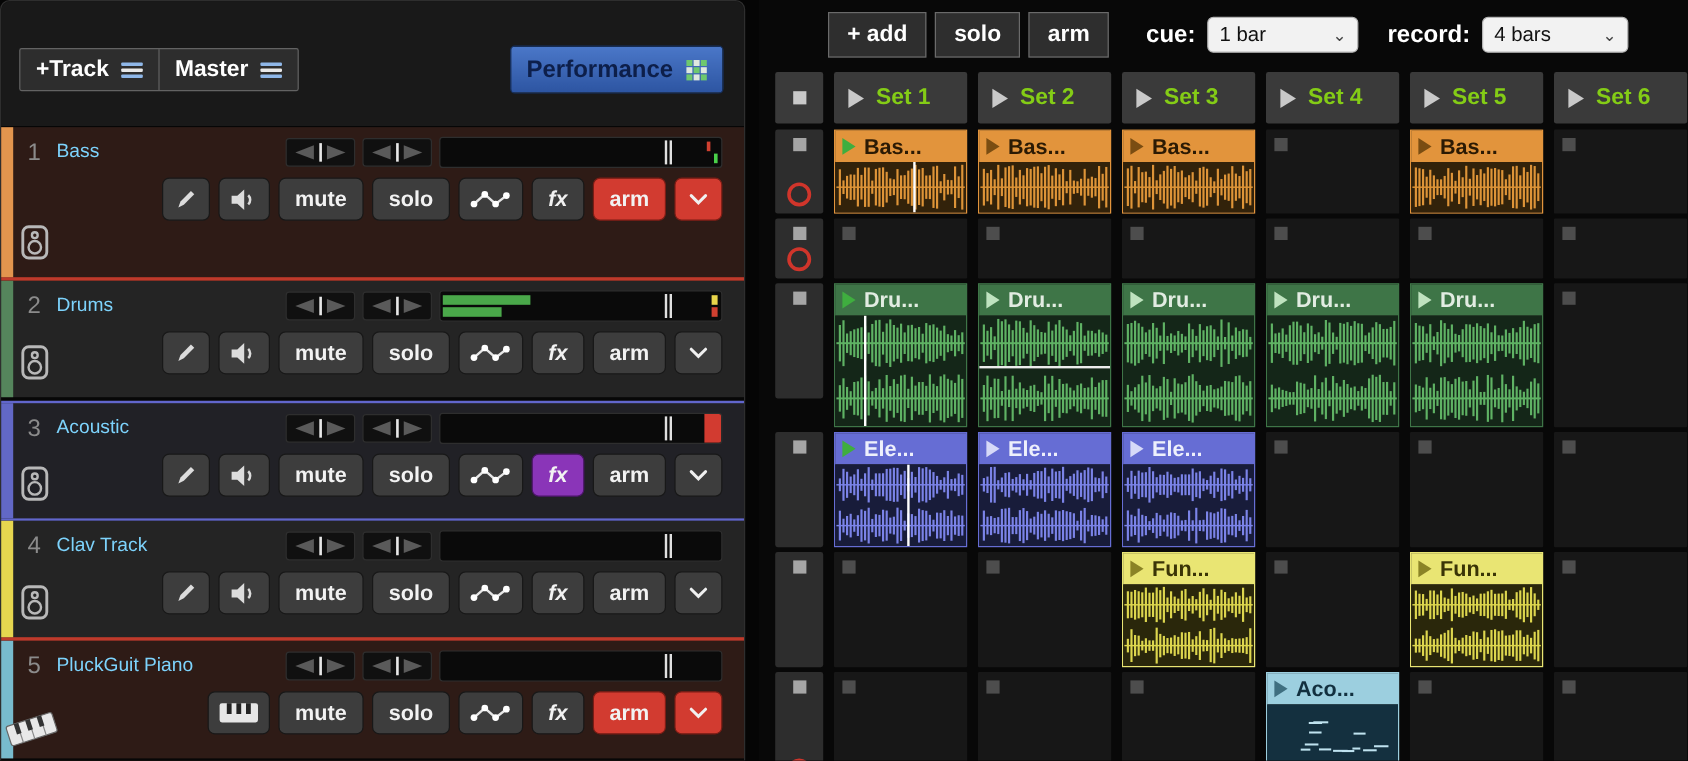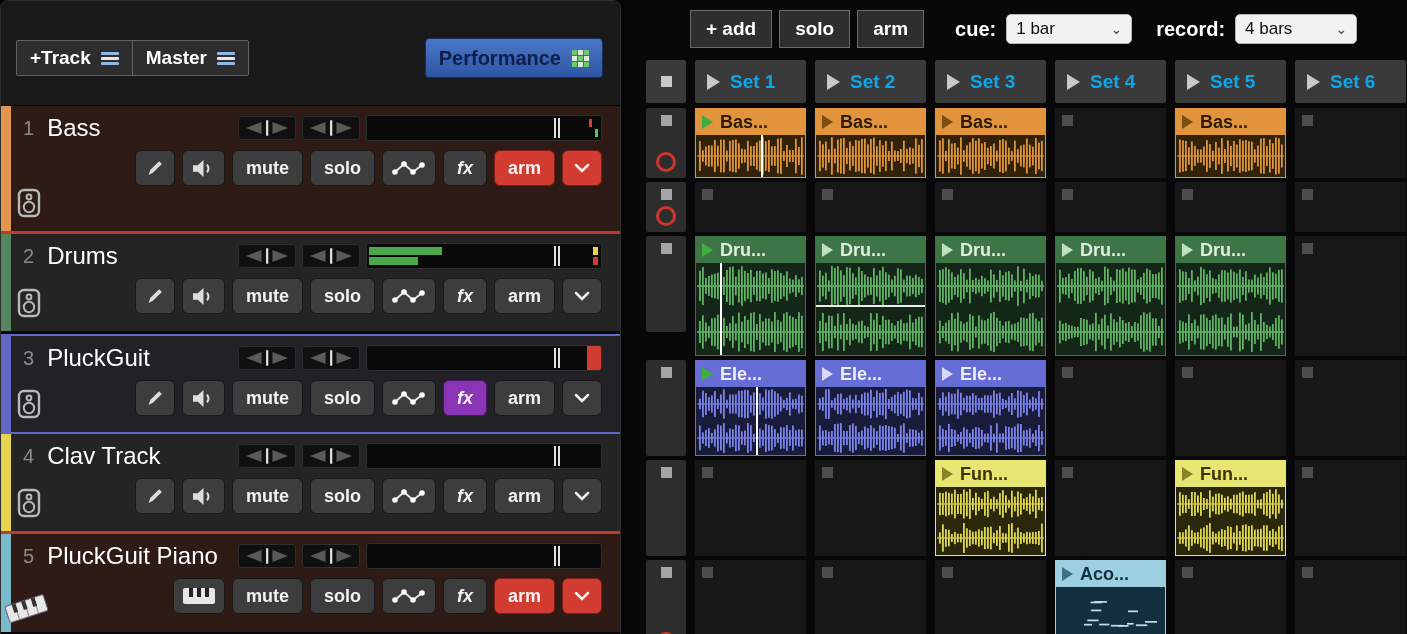--- a/index.html
+++ b/index.html
@@ -26,21 +26,21 @@
   .grid-icon{display:grid;grid-template-columns:repeat(3,5px);grid-auto-rows:5px;gap:1px;}
   .grid-icon i{background:#6ec86e;}
   .grid-icon i:nth-child(2n){background:#dfe8df;}
 
   .track{position:relative;background:#242424;box-sizing:border-box;border-bottom:3px solid #070707;}
   .track.armed{background:#2e1b16;}
   .track.selected{border-top:2px solid #6166cc;border-bottom:2px solid #6166cc;background:#212126;}
   .color-strip{position:absolute;left:0;top:0;bottom:0;width:10px;}
   .track-top{display:flex;align-items:center;padding:8px 18px 0 22px;}
   .t-num{color:#8b8b8b;font-size:20px;margin-right:13px;}
-  .t-name{color:#ffffff;font-size:24px;}
+  .t-name{color:#7dd3fc;font-size:16px;}
   .meters{margin-left:auto;display:flex;align-items:center;gap:6px;}
   .pan{width:58px;height:24px;background:#101010;border:1px solid #2e2e2e;border-radius:3px;
        display:flex;align-items:center;justify-content:center;box-sizing:border-box;}
   .meter{width:236px;height:26px;background:#0a0a0a;border:1px solid #2e2e2e;border-radius:3px;
          position:relative;overflow:hidden;box-sizing:border-box;}
   .mk{position:absolute;display:block;}
   .mk.marker{left:80%;top:2px;bottom:2px;width:2px;background:#e0e0e0;box-shadow:4px 0 0 #e0e0e0;}
   .mk.tick-red{right:9px;top:3px;height:8px;width:3px;background:#d04030;}
   .mk.tick-green{right:3px;bottom:3px;height:8px;width:3px;background:#4ad04a;}
   .mk.gbar-top{left:2px;top:3px;height:8px;width:31%;background:#4aa84a;}
@@ -69,21 +69,21 @@
   .select{background:#f2f2f2;border:1px solid #b5b5b5;border-radius:5px;height:30px;display:flex;
           align-items:center;padding:0 9px;font-size:17px;color:#111;box-sizing:border-box;}
   .select .caret{margin-left:auto;font-size:14px;color:#444;}
   .select.w-cue{width:126px;}
   .select.w-rec{width:122px;}
 
   .scene-row{position:absolute;left:14px;top:60px;display:grid;grid-template-columns:40px repeat(6,111px);column-gap:9px;}
   .stop-col-header{height:43px;background:#3a3a3a;display:flex;align-items:center;justify-content:center;box-sizing:border-box;border-radius:2px;}
   .scene-cell{height:43px;background:#3a3a3a;display:flex;align-items:center;gap:10px;padding-left:12px;box-sizing:border-box;border-radius:2px;}
   .scene-cell .tri{width:0;height:0;border-left:13px solid #c9c9c9;border-top:8px solid transparent;border-bottom:8px solid transparent;}
-  .scene-label{color:#0ea5e9;font-weight:bold;font-size:19px;}
+  .scene-label{color:#84cc16;font-weight:bold;font-size:19px;}
   .sq{display:block;width:11px;height:11px;}
   .sq.light{background:#c9c9c9;}
   .sq.mid{background:#a5a5a5;}
   .sq.dim{background:#4d4d4d;}
 
   .grid{position:absolute;left:14px;top:108px;}
   .grid-row{display:grid;grid-template-columns:40px repeat(6,111px);column-gap:9px;margin-bottom:4px;}
   .ctl-cell{background:#2d2d2d;border-radius:2px;display:flex;flex-direction:column;align-items:center;
             padding:7px 0 6px 0;box-sizing:border-box;}
   .rec-circle{width:14px;height:14px;border:3px solid #d0352b;border-radius:50%;margin-top:auto;box-sizing:content-box;}
@@ -276,21 +276,21 @@
               <circle cx="12" cy="9" r="2.4" fill="none" stroke="#b8b8b8" stroke-width="2"></circle>
               <circle cx="12" cy="19" r="5.2" fill="none" stroke="#b8b8b8" stroke-width="2"></circle>
             </svg>
     </span>
 
   </div>
         <div class="track selected" style="height: 100px;">
     <span class="color-strip" style="background: rgb(98, 104, 198);"></span>
     <div class="track-top">
       <span class="t-num">3</span>
-      <span class="t-name">PluckGuit</span>
+      <span class="t-name">Acoustic</span>
       <div class="meters">
         <span class="pan">
           <svg width="54" height="20" viewBox="0 0 56 22">
                   <polygon points="5,11 22,4.5 22,17.5" fill="#5a5a5a"></polygon>
                   <polygon points="51,11 34,4.5 34,17.5" fill="#5a5a5a"></polygon>
                   <rect x="27" y="2.5" width="2.4" height="17" fill="#e8e8e8"></rect>
                 </svg>
         </span>
         <span class="pan">
           <svg width="54" height="20" viewBox="0 0 56 22">

